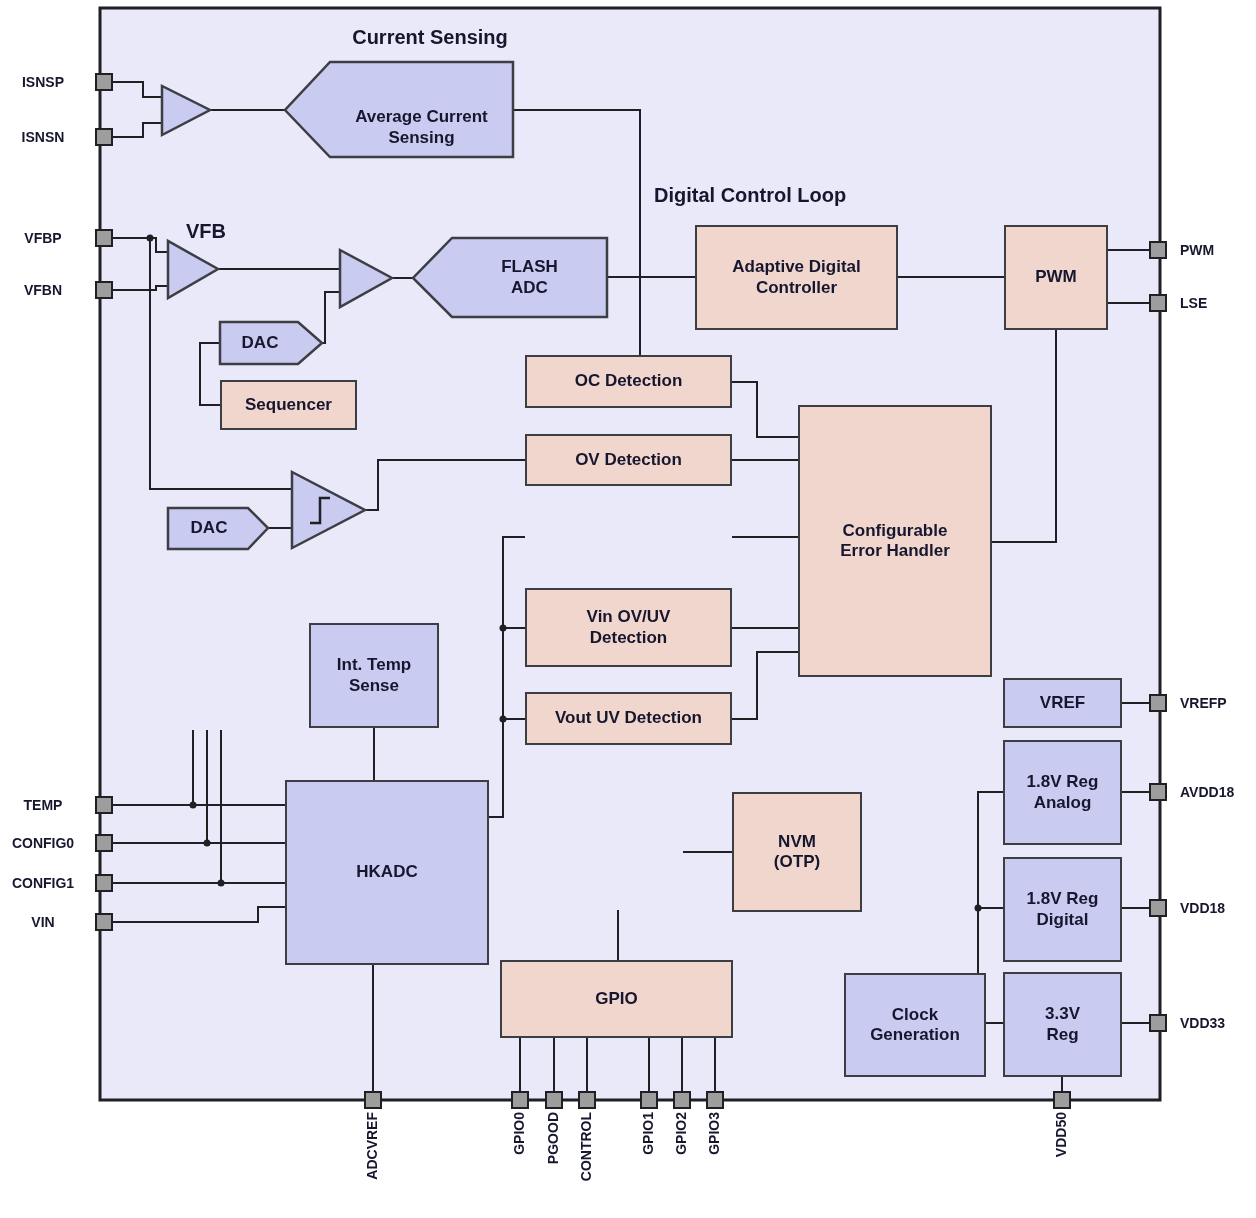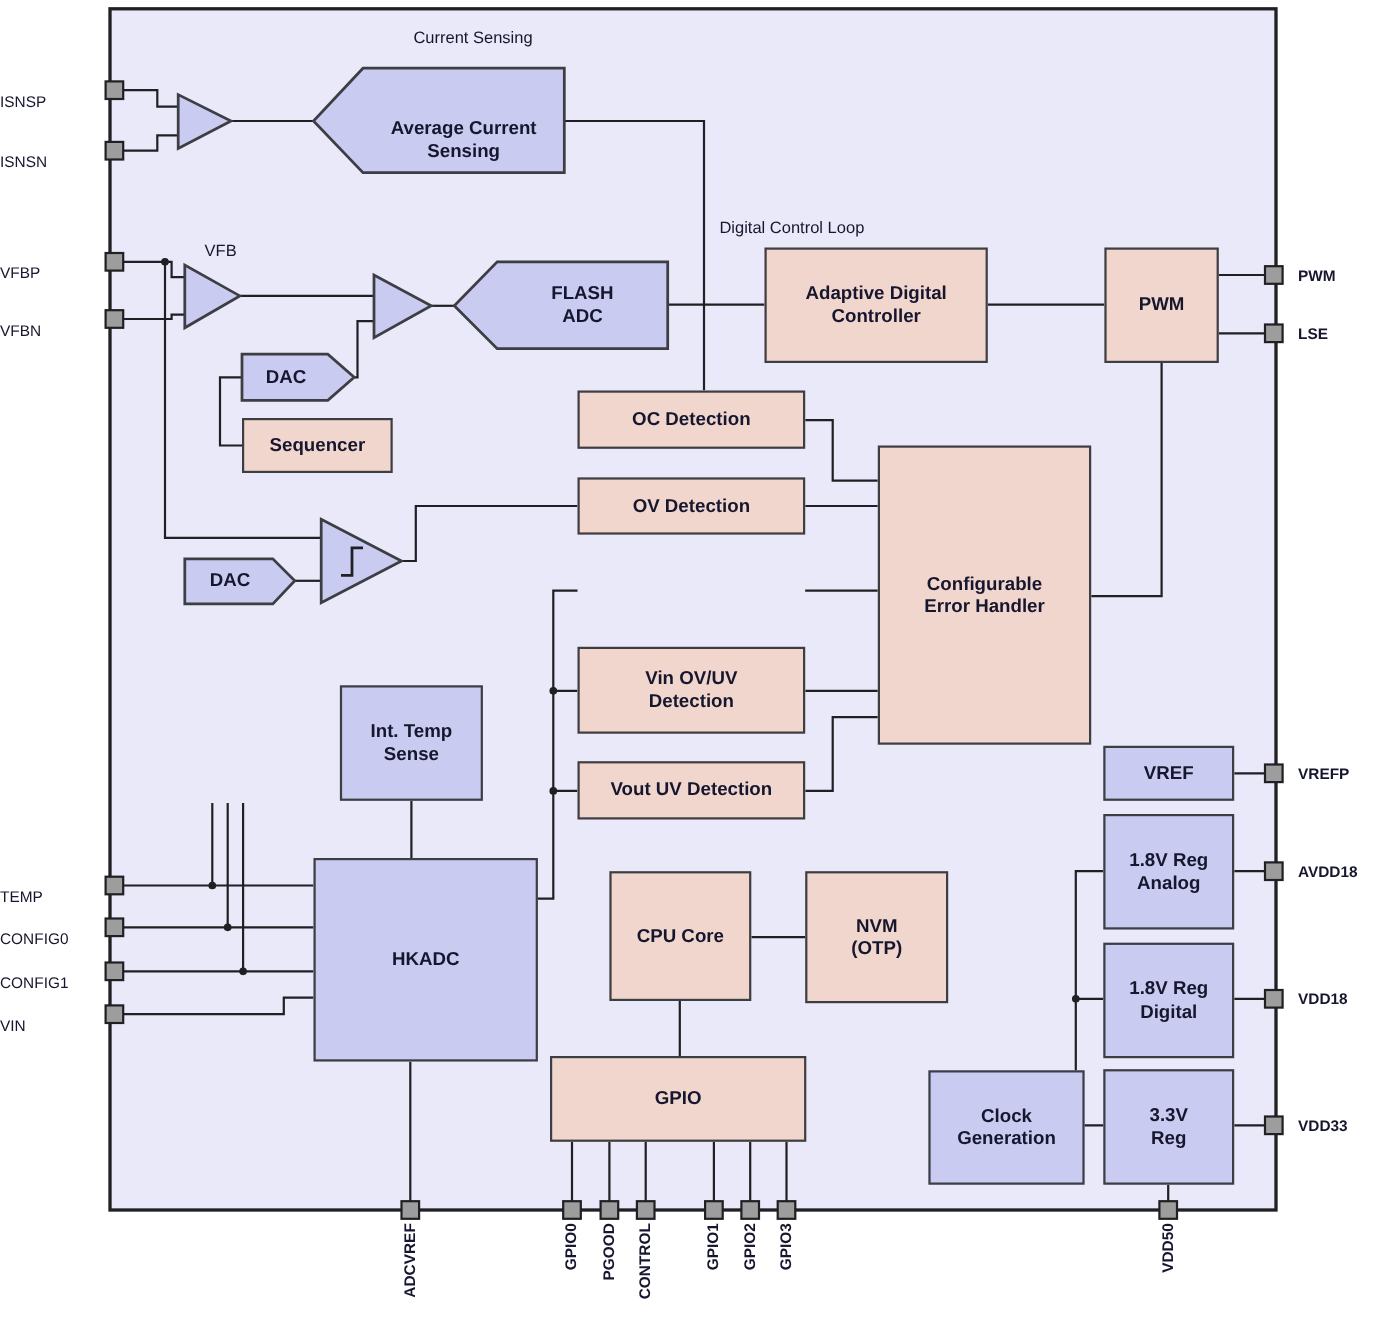--- a/index.html
+++ b/index.html
@@ -11,23 +11,23 @@
           font-family:"Liberation Sans",sans-serif;overflow:hidden;}
   #wires{position:absolute;left:0;top:0;z-index:1;}
   .blk{position:absolute;box-sizing:border-box;border:2px solid var(--line2);
        display:flex;align-items:center;justify-content:center;text-align:center;
        font-weight:bold;font-size:17px;line-height:1.18;white-space:pre-line;
        color:var(--text);z-index:2;}
   .pink{background:var(--pink);} .purple{background:var(--purple);}
   .plab{position:absolute;display:flex;align-items:center;justify-content:center;
         text-align:center;font-weight:bold;font-size:17px;line-height:1.18;
         white-space:pre-line;color:var(--text);z-index:3;}
-  .sect{position:absolute;font-weight:normal;font-size:15px;color:var(--text);z-index:3;}
-  .lpin{position:absolute;left:0;width:86px;text-align:left;font-weight:normal;
-        font-size:14px;color:var(--text);z-index:3;margin-top:10px;}
+  .sect{position:absolute;font-weight:bold;font-size:20px;color:var(--text);z-index:3;}
+  .lpin{position:absolute;left:0;width:86px;text-align:center;font-weight:bold;
+        font-size:14px;color:var(--text);z-index:3;}
   .rpin{position:absolute;left:1180px;font-weight:bold;font-size:14px;color:var(--text);z-index:3;}
   .bpin{position:absolute;top:1112px;writing-mode:vertical-rl;transform:rotate(180deg);
         font-weight:bold;font-size:14px;color:var(--text);z-index:3;}
 </style>
 </head>
 <body>
 
 <div id="canvas">
 
   <svg id="wires" width="1256" height="1218" viewBox="0 0 1256 1218">
@@ -138,21 +138,20 @@
   <div class="blk pink" style="left:525px;top:355px;width:207px;height:53px">OC Detection</div>
   <div class="blk pink" style="left:525px;top:434px;width:207px;height:52px">OV Detection</div>
   <div class="blk pink" style="left:525px;top:588px;width:207px;height:79px">Vin OV/UV
 Detection</div>
   <div class="blk pink" style="left:525px;top:692px;width:207px;height:53px">Vout UV Detection</div>
   <div class="blk pink" style="left:798px;top:405px;width:194px;height:272px">Configurable
 Error Handler</div>
   <div class="blk purple" style="left:309px;top:623px;width:130px;height:105px">Int. Temp
 Sense</div>
   <div class="blk purple" style="left:285px;top:780px;width:204px;height:185px">HKADC</div>
-  <div class="blk pink" style="left:554px;top:792px;width:129px;height:118px">CPU Core</div>
   <div class="blk pink" style="left:732px;top:792px;width:130px;height:120px">NVM
 (OTP)</div>
   <div class="blk pink" style="left:500px;top:960px;width:233px;height:78px">GPIO</div>
   <div class="blk purple" style="left:844px;top:973px;width:142px;height:104px">Clock
 Generation</div>
   <div class="blk purple" style="left:1003px;top:678px;width:119px;height:50px">VREF</div>
   <div class="blk purple" style="left:1003px;top:740px;width:119px;height:105px">1.8V Reg
 Analog</div>
   <div class="blk purple" style="left:1003px;top:857px;width:119px;height:105px">1.8V Reg
 Digital</div>
@@ -161,21 +160,21 @@
 
   <div class="plab" style="left:330px;top:80px;width:183px;height:95px">Average Current
 Sensing</div>
   <div class="plab" style="left:452px;top:238px;width:155px;height:79px">FLASH
 ADC</div>
   <div class="plab" style="left:222px;top:322px;width:76px;height:42px">DAC</div>
   <div class="plab" style="left:170px;top:508px;width:78px;height:41px">DAC</div>
 
   <div class="sect" style="left:330px;top:26px;width:200px;text-align:center">Current Sensing</div>
   <div class="sect" style="left:186px;top:220px">VFB</div>
-  <div class="sect" style="left:654px;top:199px">Digital Control Loop</div>
+  <div class="sect" style="left:654px;top:184px">Digital Control Loop</div>
 
   <div class="lpin" style="top:74px">ISNSP</div>
   <div class="lpin" style="top:129px">ISNSN</div>
   <div class="lpin" style="top:230px">VFBP</div>
   <div class="lpin" style="top:282px">VFBN</div>
   <div class="lpin" style="top:797px">TEMP</div>
   <div class="lpin" style="top:835px">CONFIG0</div>
   <div class="lpin" style="top:875px">CONFIG1</div>
   <div class="lpin" style="top:914px">VIN</div>
 

